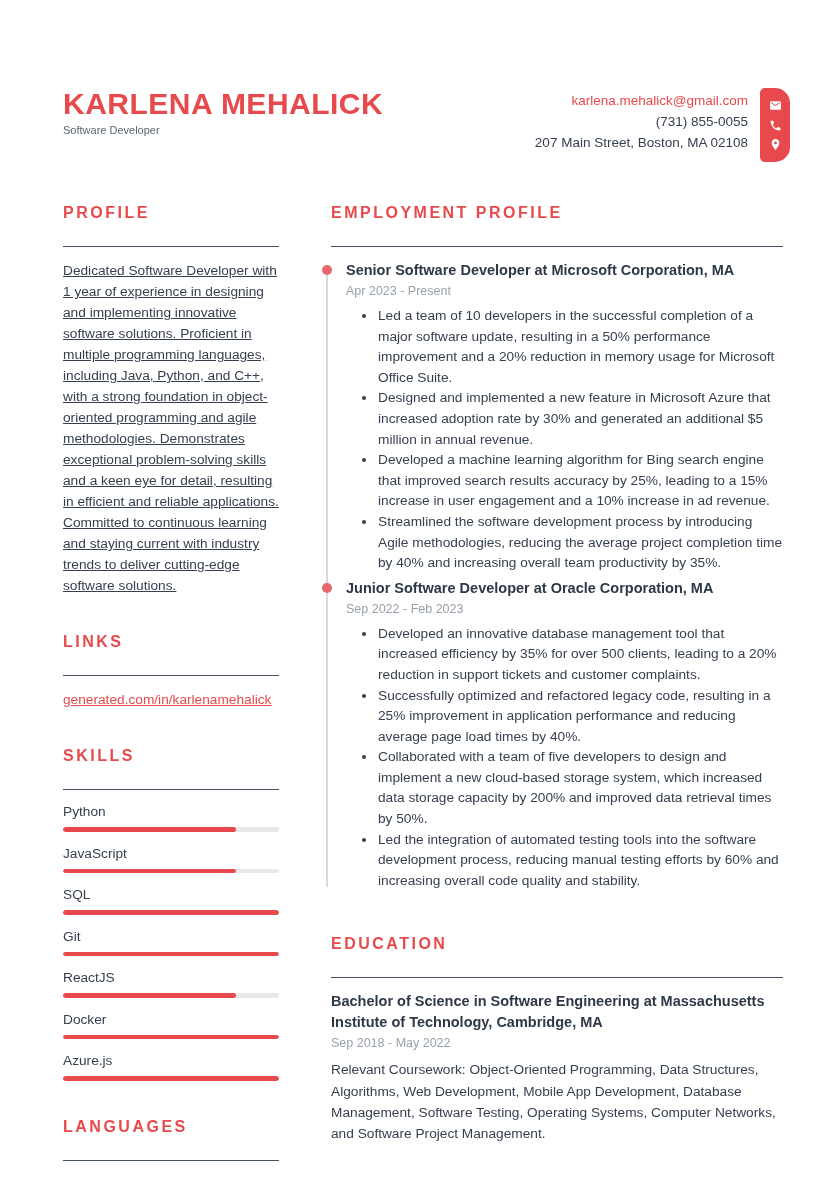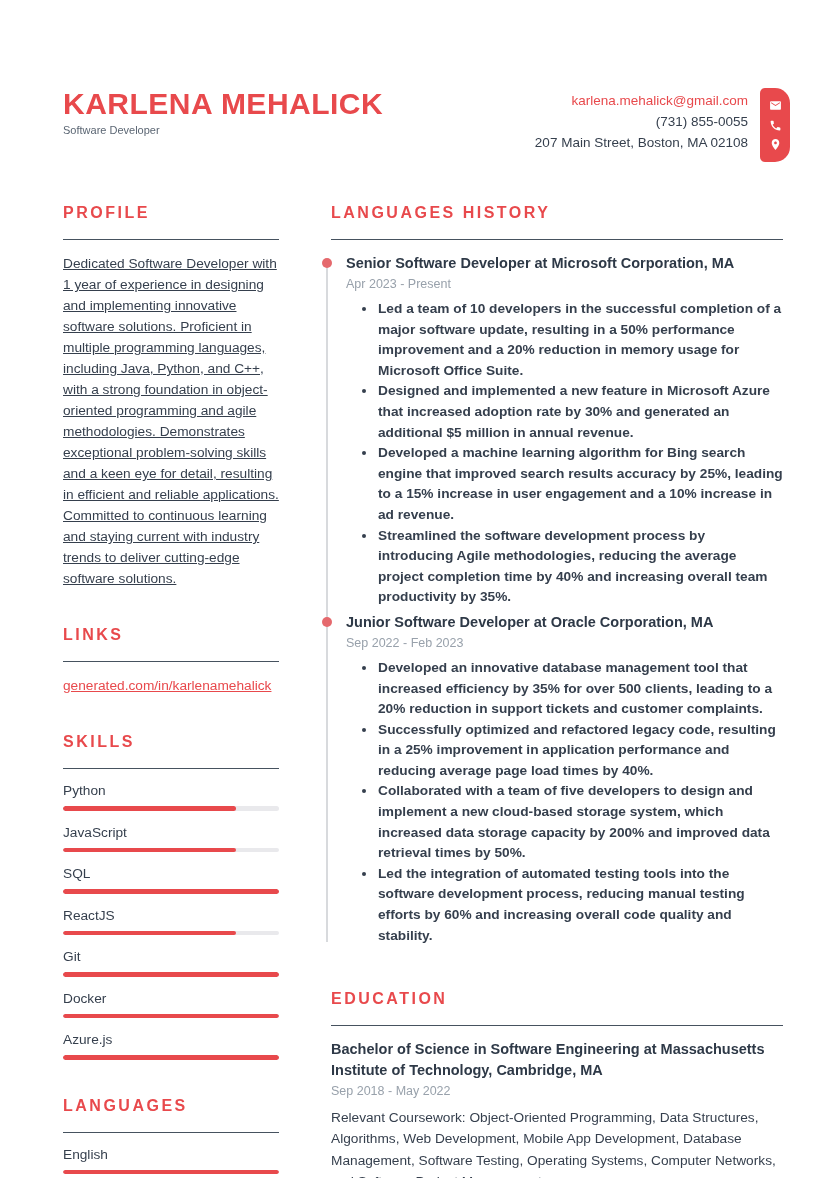--- a/index.html
+++ b/index.html
@@ -28,40 +28,40 @@
          border-radius:5px 15px 15px 5px;display:flex;flex-direction:column;
          align-items:center;justify-content:space-evenly;padding:4px 0;}
   .strip svg{display:block;width:13px;height:13px;fill:#fff;}
 
   
   .cols{display:flex;padding:0 50px 0 63px;margin-top:42px;}
   .left{width:216px;margin-right:52px;flex:none;}
   .right{flex:1;min-width:0;}
 
   .sh{color:var(--accent);font-size:16px;font-weight:bold;letter-spacing:2.5px;
-      padding-bottom:17px;border-bottom:1.5px solid var(--rule);margin-bottom:13px;}
+      padding-bottom:24px;border-bottom:1.5px solid var(--rule);margin-bottom:13px;}
   section{margin-bottom:37px;}
 
   .prose{font-size:13.7px;line-height:21px;color:var(--text);text-decoration:underline;}
   .link-item a{color:var(--accent);font-size:13.7px;text-decoration:underline;cursor:pointer;line-height:21px;}
 
   
   .meter{margin-bottom:13px;}
   .meter-name{font-size:13.7px;color:var(--text);line-height:17px;}
   .meter-track{margin-top:7px;height:4.5px;background:var(--track);border-radius:3px;overflow:hidden;}
   .meter-fill{height:100%;background:var(--accent);border-radius:3px;}
 
   
   .jobs{position:relative;}
   .jobs:before{content:"";position:absolute;left:-4.8px;top:8px;bottom:4px;width:1.5px;background:var(--tline);}
   .job{position:relative;padding-left:15px;margin-bottom:3px;}
   .dot{position:absolute;left:-9.5px;top:5px;width:10px;height:10px;border-radius:50%;background:var(--dot);}
   .etitle{font-size:14.5px;font-weight:bold;color:var(--title);line-height:21px;}
   .edate{font-size:12.5px;color:var(--muted);line-height:19px;margin-top:1px;}
-  .bullets{list-style:disc;margin:5px 0 4px;padding-left:31px;font-weight:bold;}
+  .bullets{list-style:disc;margin:5px 0 4px;padding-left:31px;}
   .bullets li{font-size:13.7px;line-height:20.6px;color:var(--text);padding-left:1px;}
   .edu-desc{font-size:13.7px;line-height:21.2px;color:var(--text);margin-top:6px;}
   .cert{margin-bottom:13px;}
   .right section.sec-edu{margin-top:44px;margin-bottom:0;}
   .right section.sec-cert{margin-top:42px;margin-bottom:0;}
   .right section.sec-emp{margin-bottom:0;}
 </style>
 </head>
 <body>
 
@@ -127,32 +127,32 @@
               <div class="meter-fill" style="width: 80%;"></div>
             </div>
         </div>
         <div class="meter">
           <div class="meter-name">SQL</div>
           <div class="meter-track">
               <div class="meter-fill" style="width: 100%;"></div>
             </div>
         </div>
         <div class="meter">
+          <div class="meter-name">Git</div>
+          <div class="meter-track">
+              <div class="meter-fill" style="width: 100%;"></div>
+            </div>
+        </div>
+        <div class="meter">
           <div class="meter-name">ReactJS</div>
           <div class="meter-track">
               <div class="meter-fill" style="width: 80%;"></div>
             </div>
         </div>
         <div class="meter">
-          <div class="meter-name">Git</div>
-          <div class="meter-track">
-              <div class="meter-fill" style="width: 100%;"></div>
-            </div>
-        </div>
-        <div class="meter">
           <div class="meter-name">Docker</div>
           <div class="meter-track">
               <div class="meter-fill" style="width: 100%;"></div>
             </div>
         </div>
         <div class="meter">
           <div class="meter-name">Azure.js</div>
           <div class="meter-track">
               <div class="meter-fill" style="width: 100%;"></div>
             </div>
@@ -173,21 +173,21 @@
               <div class="meter-fill" style="width: 60%;"></div>
             </div>
         </div>
       </section>
 
     </aside>
 
     <main class="right">
 
       <section class="sec-emp">
-        <h2 class="sh">LANGUAGES HISTORY</h2>
+        <h2 class="sh">EMPLOYMENT PROFILE</h2>
 
         <div class="jobs">
 
           <article class="job">
             <span class="dot"></span>
             <h3 class="etitle">Senior Software Developer at Microsoft Corporation, MA</h3>
             <div class="edate">Apr 2023 - Present</div>
             <ul class="bullets">
               <li>Led a team of 10 developers in the successful completion of a major software update, resulting in a 50% performance improvement and a 20% reduction in memory usage for Microsoft Office Suite.</li>
               <li>Designed and implemented a new feature in Microsoft Azure that increased adoption rate by 30% and generated an additional $5 million in annual revenue.</li>

